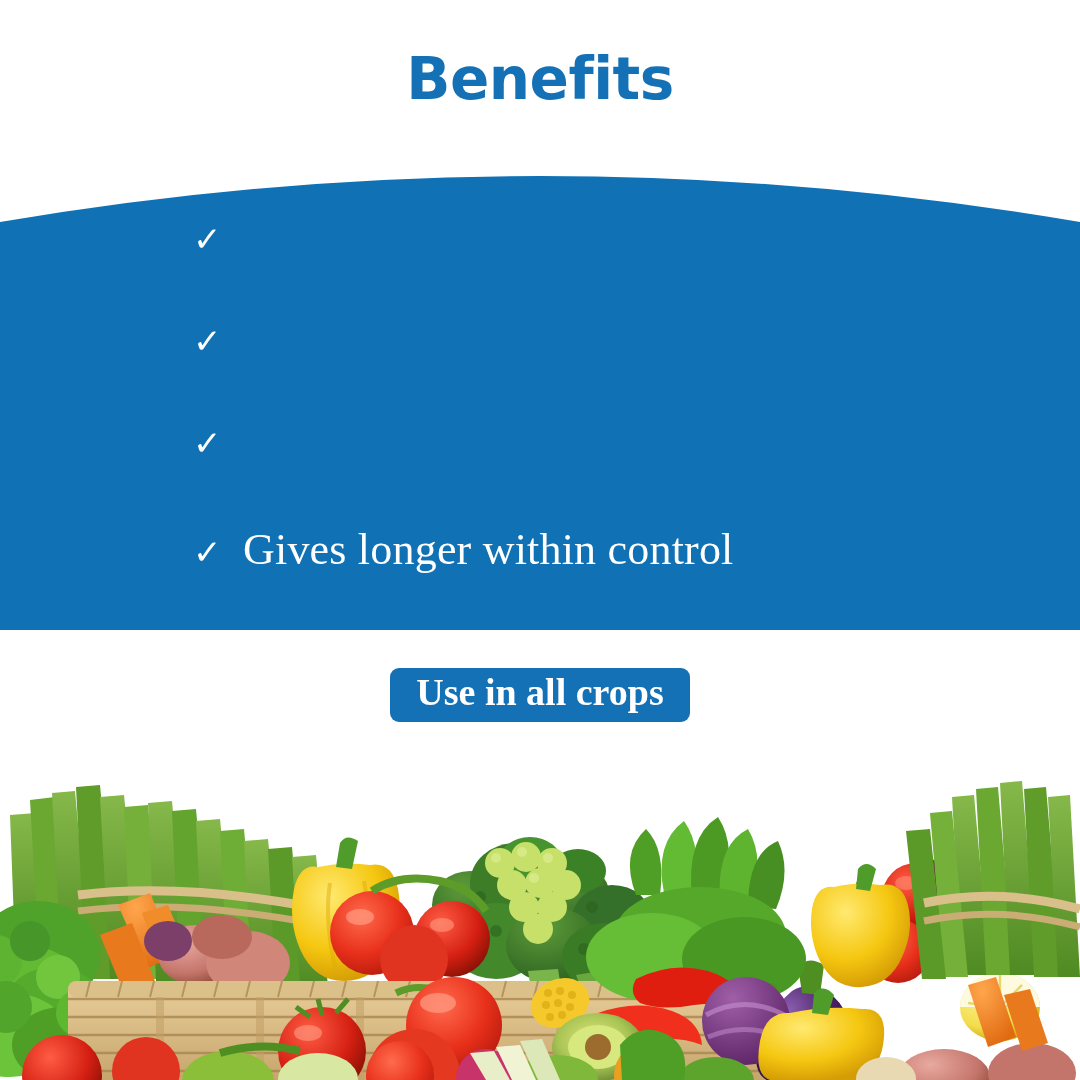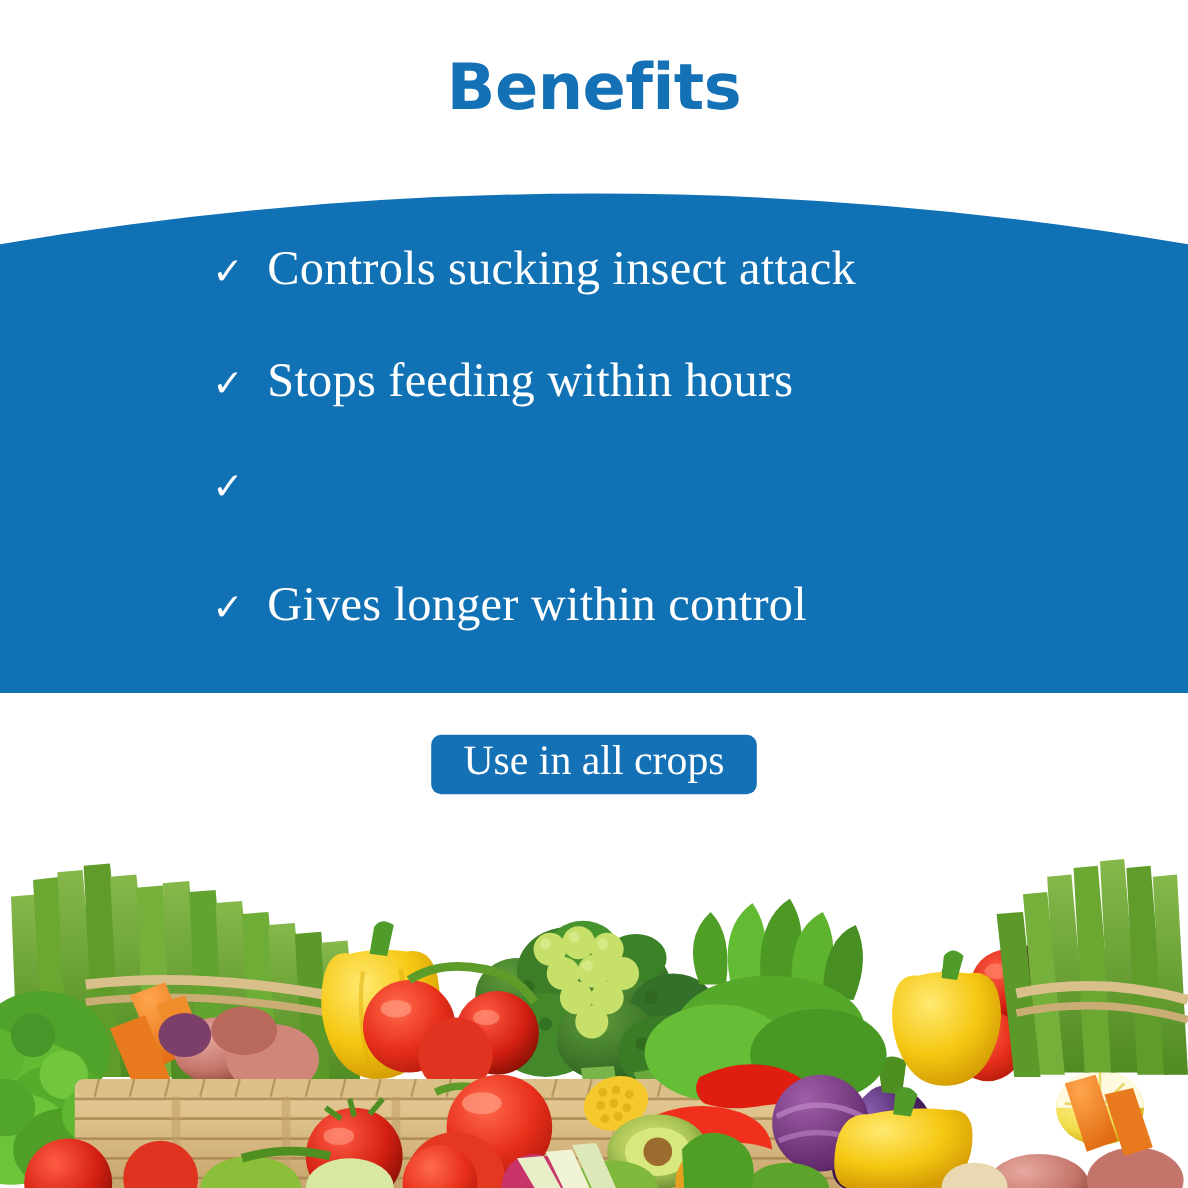--- a/index.html
+++ b/index.html
@@ -60,20 +60,21 @@
     line-height:1;
     white-space:nowrap;
     letter-spacing:0.2px;
   }
 
   
   .badge-wrap{
     position:absolute; left:0; top:668px; width:1080px;
     display:flex; justify-content:center;
     z-index:5;
+    font-weight:bold;
   }
   .badge{
     background:#1571b6;
     color:#ffffff;
     border-radius:9px;
     padding:4px 26px 8px 26px;
     font-family:"Liberation Serif", serif;
     font-size:38px;
     line-height:1.1;
     white-space:nowrap;
@@ -100,26 +101,24 @@
 <div class="panel">
   <svg class="panel-svg" viewBox="0 0 1080 490" preserveAspectRatio="none">
     <path d="M0,82 Q540,-10 1080,82 L1080,490 L0,490 Z" fill="#1071b5"></path>
   </svg>
 </div>
 
 <div class="benefits">
 
   <div class="benefit-item">
     <span class="check-icon">✓</span>
-    <span class="benefit-text">Controls sucking insect attack</span>
   </div>
 
   <div class="benefit-item">
     <span class="check-icon">✓</span>
-    <span class="benefit-text">Stops feeding within hours</span>
   </div>
 
   <div class="benefit-item">
     <span class="check-icon">✓</span>
   </div>
 
   <div class="benefit-item">
     <span class="check-icon">✓</span>
     <span class="benefit-text">Gives longer within control</span>
   </div>

